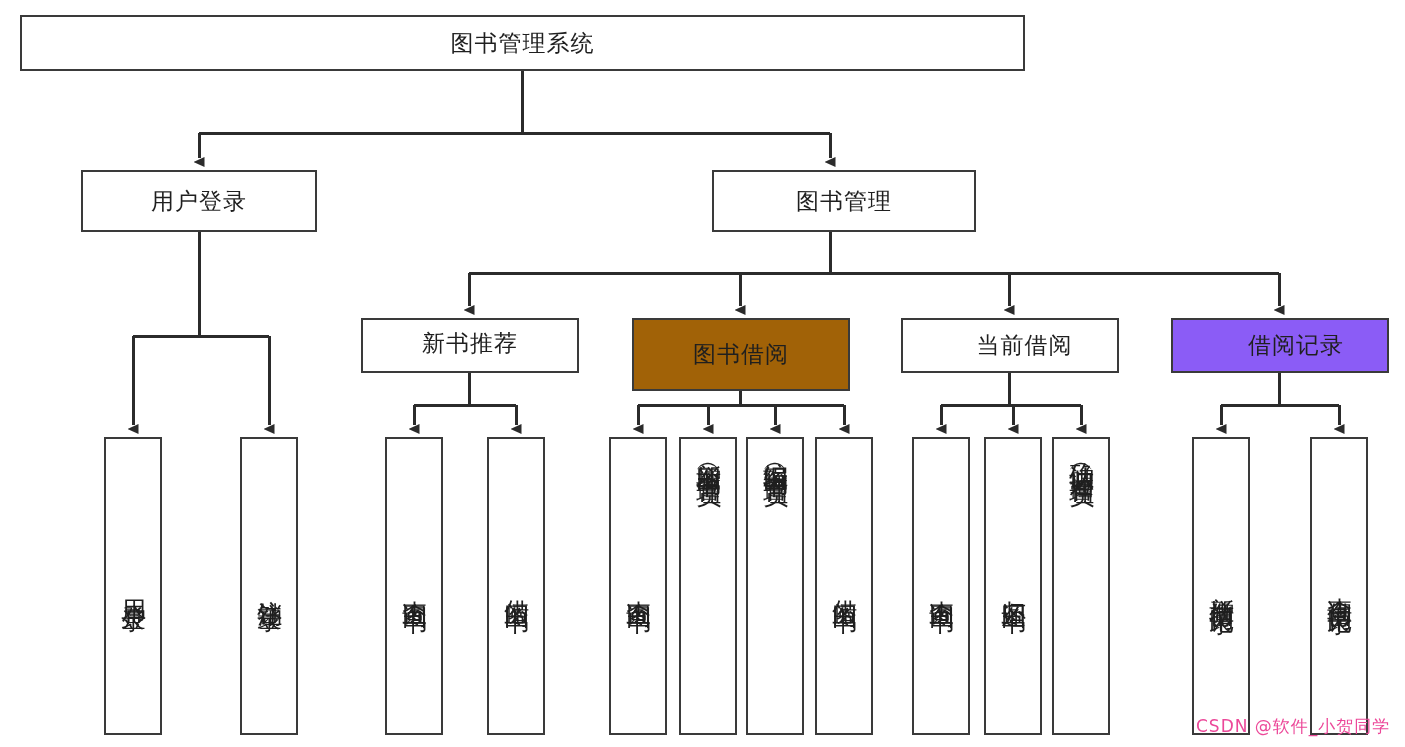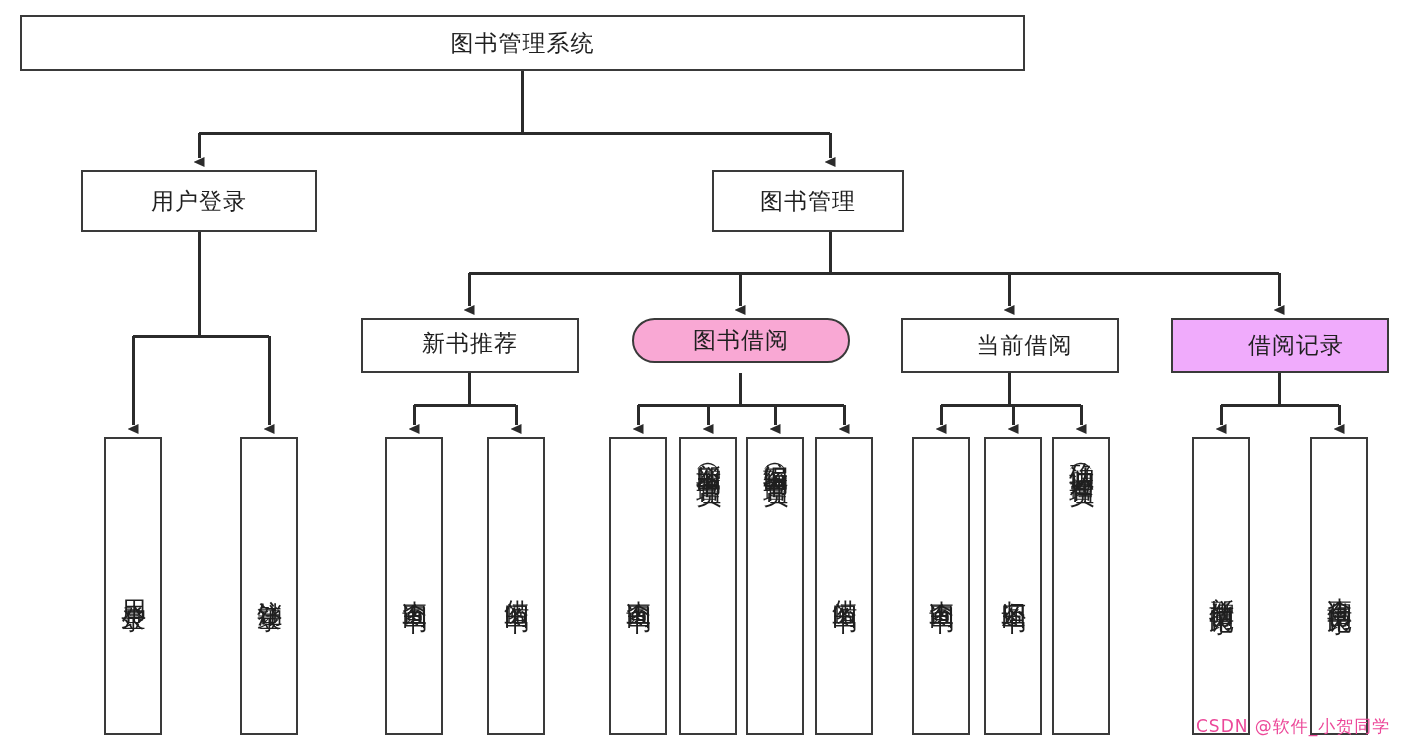--- a/index.html
+++ b/index.html
@@ -125,34 +125,34 @@
     </g>
   </svg>
 
   <div class="node root" style="left: 20px; top: 15px; width: 1005px; height: 56px; border-color: rgb(58, 58, 58); background: rgb(255, 255, 255);">
     <span class="label" style="color: rgb(31, 31, 31);">图书管理系统</span>
   </div>
 
   <div class="node lvl1" style="left: 81px; top: 170px; width: 236px; height: 62px; border-color: rgb(58, 58, 58); background: rgb(255, 255, 255);">
     <span class="label" style="color: rgb(31, 31, 31);">用户登录</span>
   </div>
-  <div class="node lvl1" style="left: 712px; top: 170px; width: 192px; height: 62px; border-color: rgb(58, 58, 58); background: rgb(255, 255, 255);">
+  <div class="node lvl1" style="left: 712px; top: 170px; width: 264px; height: 62px; border-color: rgb(58, 58, 58); background: rgb(255, 255, 255);">
     <span class="label" style="color: rgb(31, 31, 31);">图书管理</span>
   </div>
 
   <div class="node lvl2" style="left: 361px; top: 318px; width: 218px; height: 55px; border-color: rgb(58, 58, 58); background: rgb(255, 255, 255); font-family: Liberation Mono, monospace;">
     <span class="label" style="color: rgb(31, 31, 31);">新书推荐</span>
   </div>
-  <div class="node lvl2" style="left: 632px; top: 318px; width: 218px; height: 45px; border-color: rgb(58, 58, 58); background: #f9a8d4; border-radius: 27px;">
+  <div class="node lvl2" style="left: 632px; top: 318px; width: 218px; height: 73px; border-color: rgb(58, 58, 58); background: #a16207;">
     <span class="label" style="color: rgb(31, 31, 31);">图书借阅</span>
   </div>
   <div class="node lvl2" style="left: 901px; top: 318px; width: 218px; height: 55px; border-color: rgb(58, 58, 58); background: rgb(255, 255, 255);">
     <span class="label" style="color: rgb(31, 31, 31); margin-left: 29px;">当前借阅</span>
   </div>
-  <div class="node lvl2" style="left: 1171px; top: 318px; width: 218px; height: 55px; border-color: rgb(58, 58, 58); background: #f0abfc; padding-left: 32px;">
+  <div class="node lvl2" style="left: 1171px; top: 318px; width: 218px; height: 55px; border-color: rgb(58, 58, 58); background: #8b5cf6; padding-left: 32px;">
     <span class="label" style="color: rgb(31, 31, 31);">借阅记录</span>
   </div>
 
   <div class="node leaf mid" style="left: 104px; top: 437px; width: 58px; height: 298px; border-color: rgb(58, 58, 58); background: rgb(255, 255, 255);">
     <span class="label" style="color: rgb(31, 31, 31);">用户登录</span>
   </div>
   <div class="node leaf mid" style="left: 240px; top: 437px; width: 58px; height: 298px; border-color: rgb(58, 58, 58); background: rgb(255, 255, 255);">
     <span class="label" style="color: rgb(31, 31, 31);">注销登录</span>
   </div>
   <div class="node leaf mid" style="left: 385px; top: 437px; width: 58px; height: 298px; border-color: rgb(58, 58, 58); background: rgb(255, 255, 255);">

